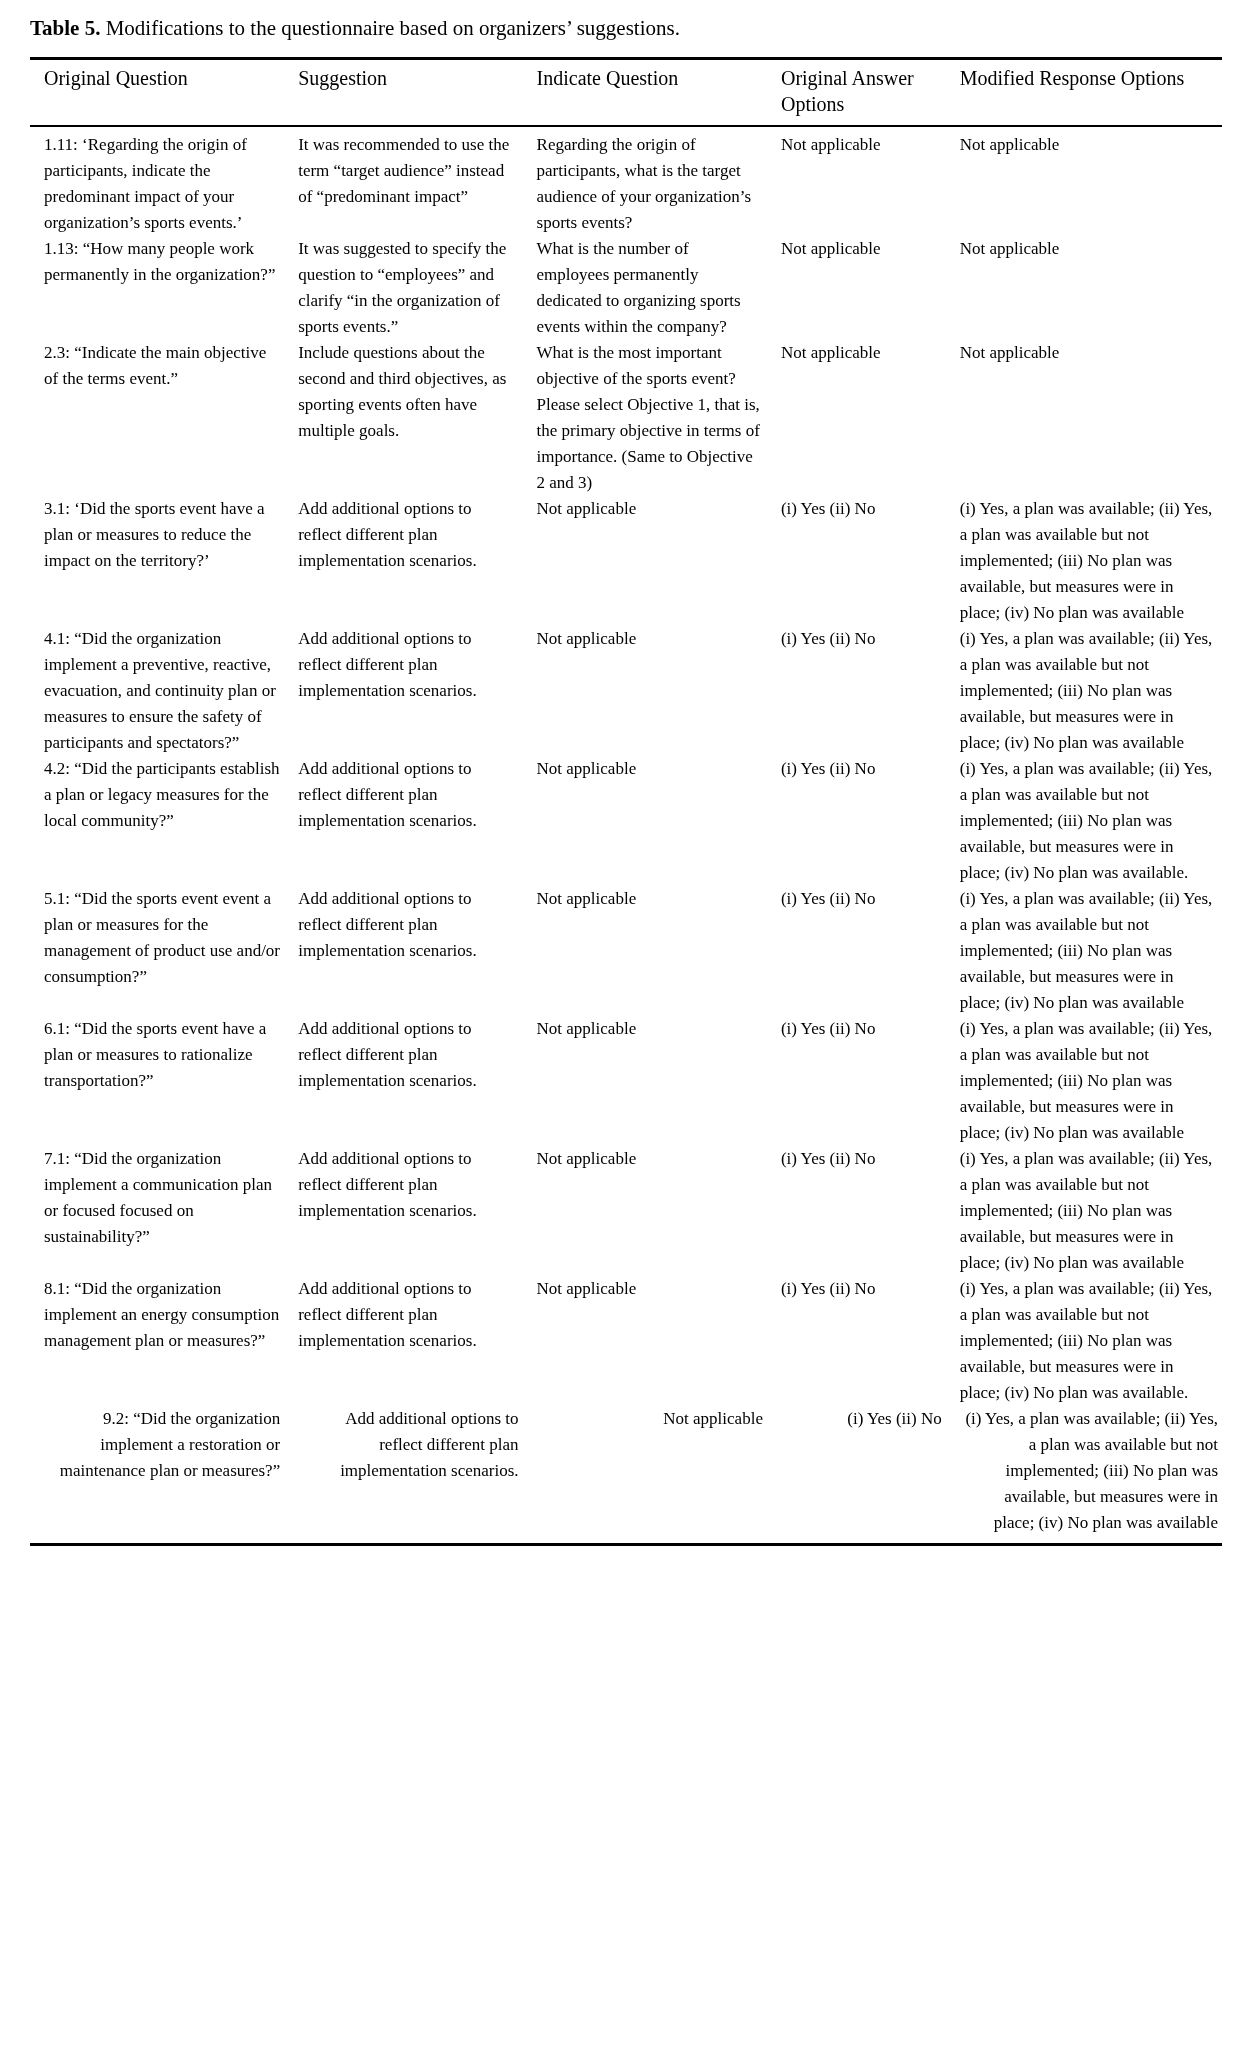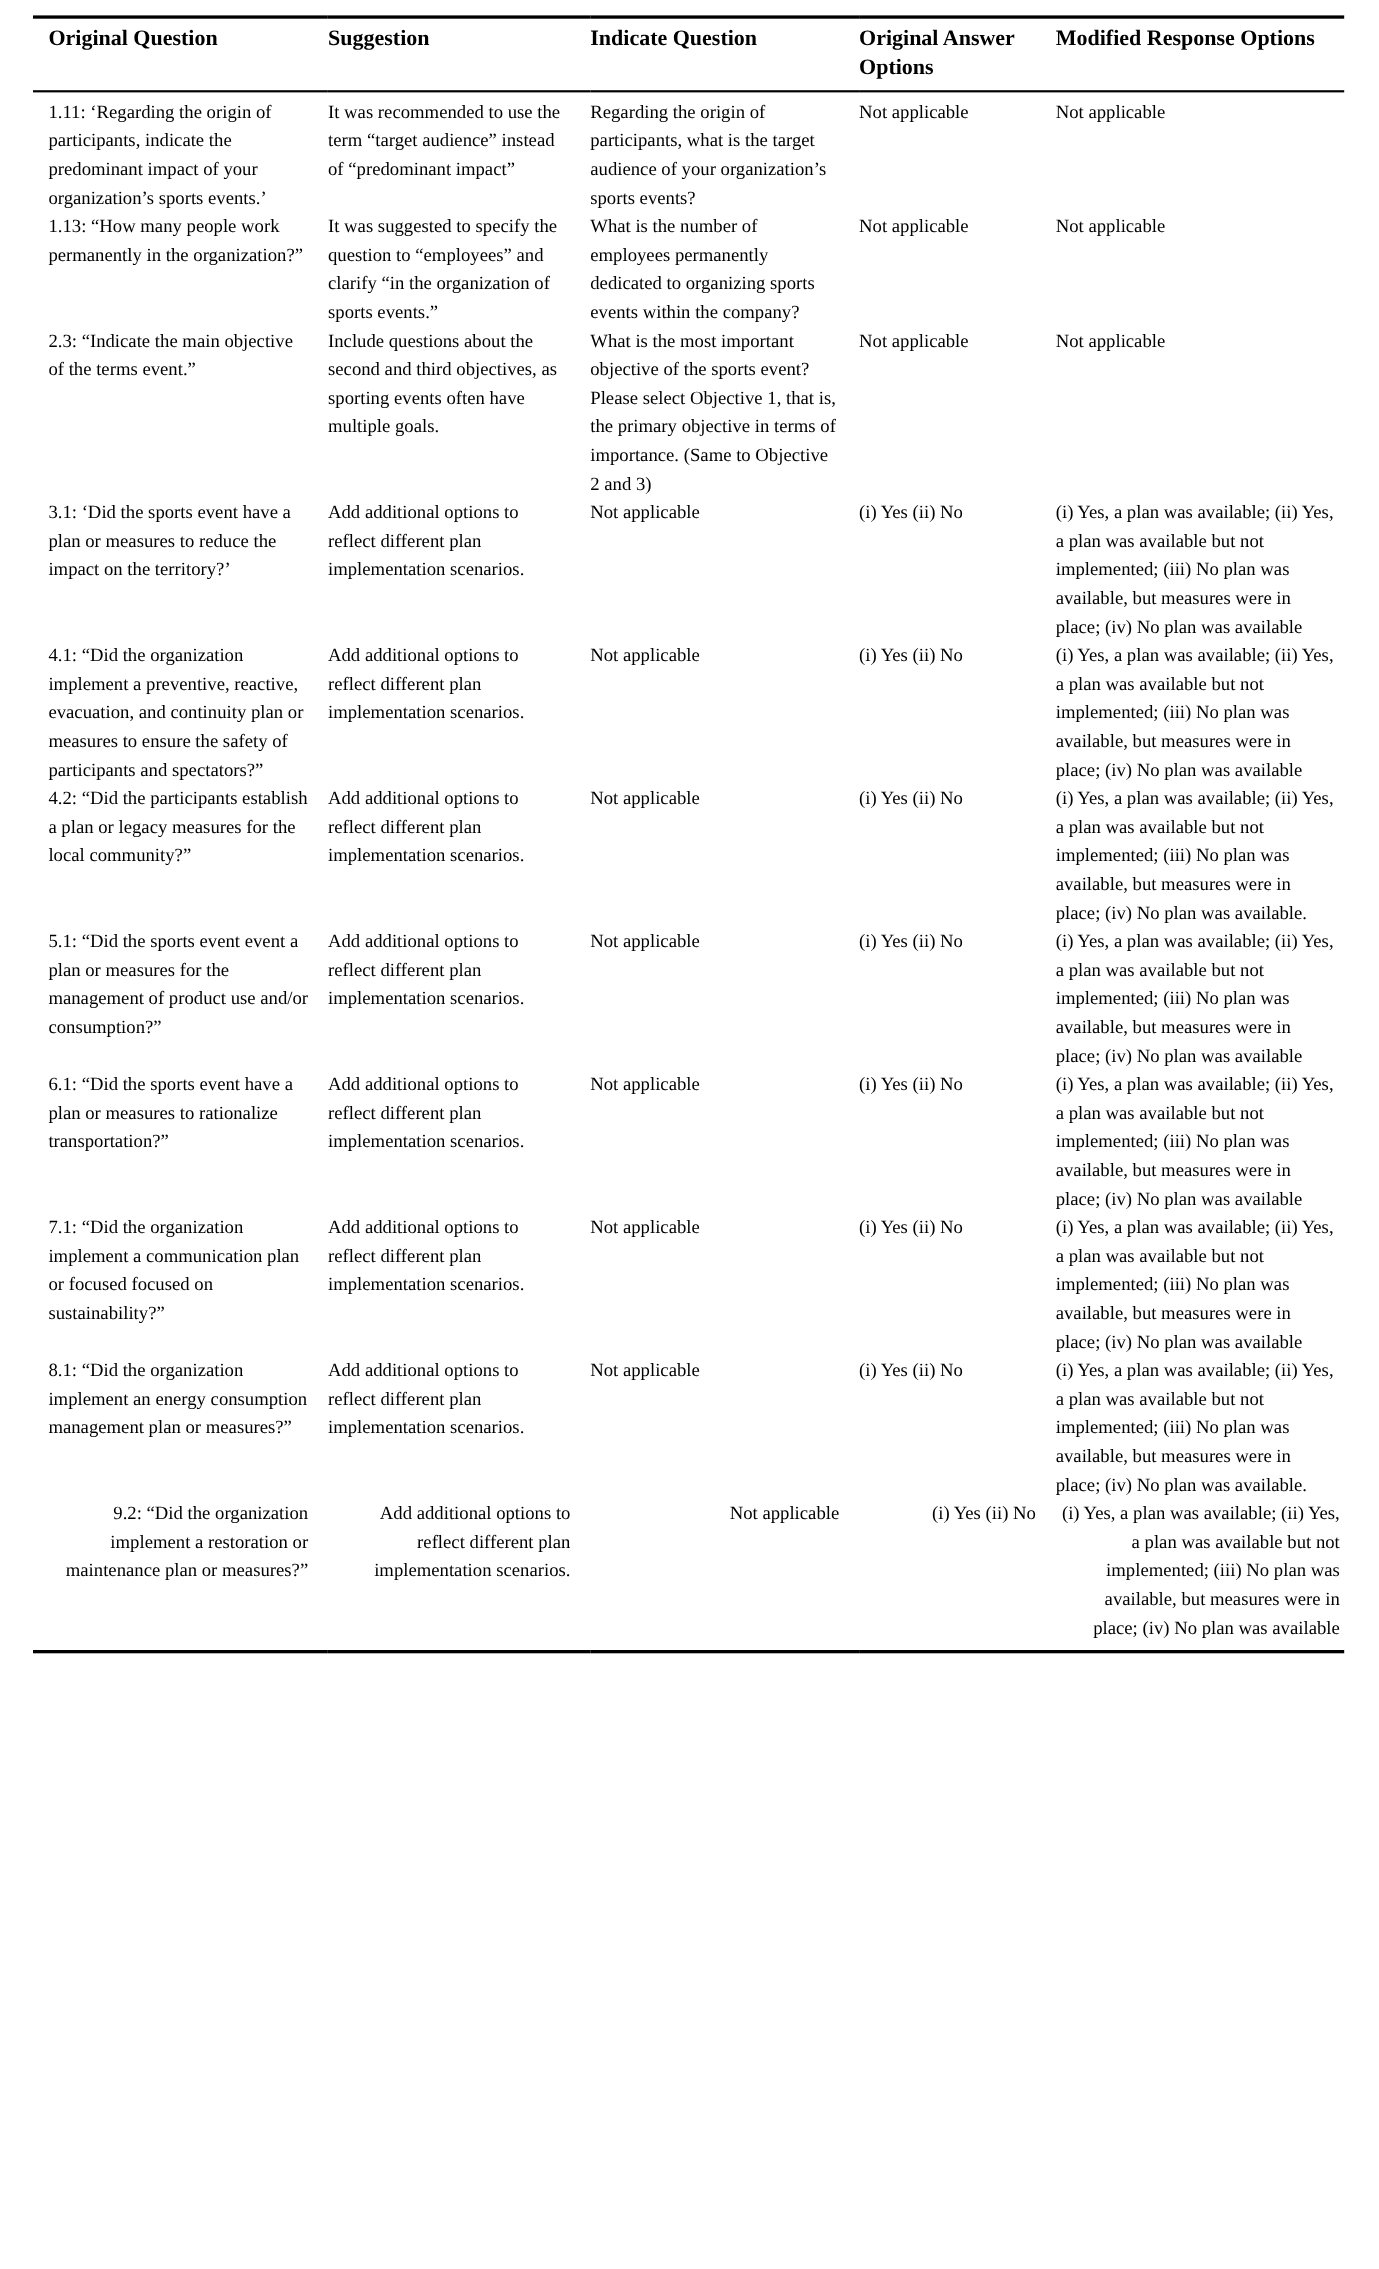--- a/index.html
+++ b/index.html
@@ -32,21 +32,21 @@
     border-bottom: 3.5px solid #000;
     table-layout: fixed;
   }
   col.c1 { width: 22.5%; }
   col.c2 { width: 20%; }
   col.c3 { width: 20.5%; }
   col.c4 { width: 15%; }
   col.c5 { width: 22%; }
   th {
     text-align: left;
-    font-weight: bold;
+    font-weight: normal;
     font-size: 20px;
     line-height: 26px;
     vertical-align: top;
     padding: 5px 18px 8px 0;
     border-bottom: 2px solid #000;
   }
   td {
     font-size: 17px;
     line-height: 26px;
     vertical-align: top;
@@ -55,20 +55,21 @@
   tbody tr:first-child td { padding-top: 5px; }
   tbody tr:last-child td { padding-bottom: 7px; text-align: right; }
   th:first-child, td:first-child { padding-left: 14px; }
   th:last-child, td:last-child { padding-right: 4px; }
 </style>
 </head>
 <body>
 
 <div class="page">
 
+  <p class="caption"><span class="caption-label">Table 5.</span><span> Modifications to the questionnaire based on organizers’ suggestions.</span></p>
 
   <table class="mod-table">
     <colgroup>
       <col class="c1">
         <col class="c2">
         <col class="c3">
         <col class="c4">
         <col class="c5">
     </colgroup>
     <thead>

